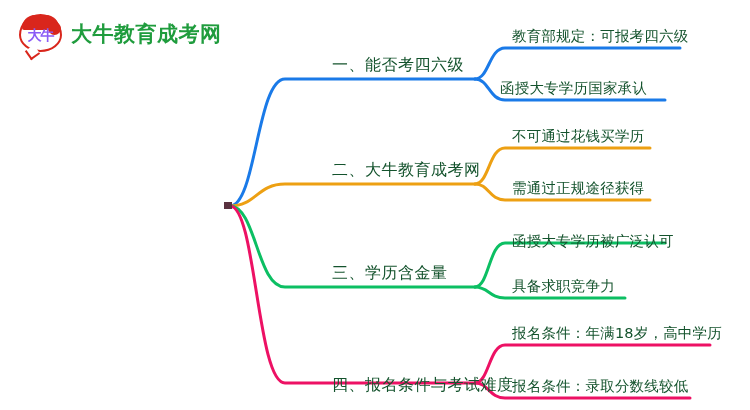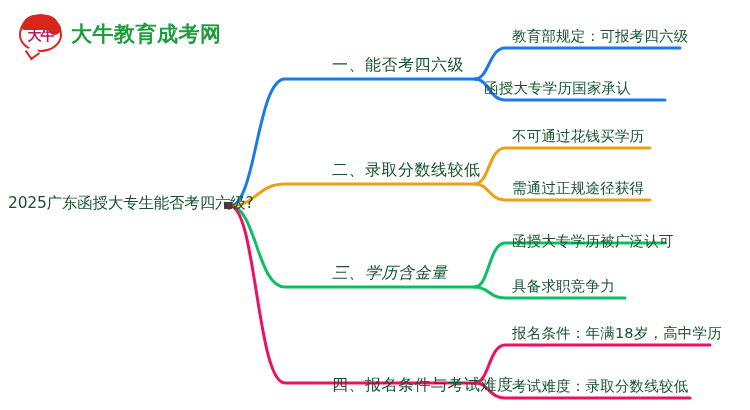--- a/index.html
+++ b/index.html
@@ -71,21 +71,21 @@
     border-radius: 50%;
     background: #d9261c;
   }
   .mark-text {
     position: absolute;
     left: 0; top: 17px;
     width: 45px;
     text-align: center;
     font-size: 14px;
     font-weight: bold;
-    color: #be185d;
+    color: #8b5cf6;
     letter-spacing: -1px;
     line-height: 15px;
   }
   #logo-words {
     display: flex;
     flex-direction: column;
     justify-content: center;
     line-height: 1.05;
   }
   #logo-cn {
@@ -163,30 +163,29 @@
         <path d="M 475 287 C 489 287 489 298 505 298 L 625 298" stroke="#0cbf63" stroke-width="3" fill="none" stroke-linecap="round"></path>
         <path d="M 230 206 C 256 206 257 383 285 383 L 475 383" stroke="#ed1164" stroke-width="3" fill="none" stroke-linecap="round"></path>
         <path d="M 475 383 C 489 383 489 345 505 345 L 710 345" stroke="#ed1164" stroke-width="3" fill="none" stroke-linecap="round"></path>
         <path d="M 475 383 C 489 383 489 398 505 398 L 690 398" stroke="#ed1164" stroke-width="3" fill="none" stroke-linecap="round"></path>
       </g>
     <g id="rootdot-group">
         <rect x="224" y="202" width="8" height="7" fill="#5a3240"></rect>
       </g>
   </svg>
 
-  <div class="node-text" id="root-label">2025广东函授大专生能否考四六级?</div>
 
   <div id="labels-layer">
       <div class="node-text branch-label" style="left: 332px; top: 55px;">一、能否考四六级</div>
       <div class="node-text leaf-label" style="left: 512px; top: 27px;">教育部规定：可报考四六级</div>
-      <div class="node-text leaf-label" style="left: 484px; top: 79px;">函授大专学历国家承认</div>
-      <div class="node-text branch-label" style="left: 332px; top: 160px;">二、录取分数线较低</div>
+      <div class="node-text leaf-label" style="left: 500px; top: 79px;">函授大专学历国家承认</div>
+      <div class="node-text branch-label" style="left: 332px; top: 160px;">二、大牛教育成考网</div>
       <div class="node-text leaf-label" style="left: 512px; top: 127px;">不可通过花钱买学历</div>
       <div class="node-text leaf-label" style="left: 512px; top: 179px;">需通过正规途径获得</div>
-      <div class="node-text branch-label" style="left: 332px; top: 263px; font-style: italic;">三、学历含金量</div>
+      <div class="node-text branch-label" style="left: 332px; top: 263px;">三、学历含金量</div>
       <div class="node-text leaf-label" style="left: 512px; top: 232px;">函授大专学历被广泛认可</div>
       <div class="node-text leaf-label" style="left: 512px; top: 277px;">具备求职竞争力</div>
       <div class="node-text branch-label" style="left: 332px; top: 359px; margin-top: 16px;">四、报名条件与考试难度</div>
       <div class="node-text leaf-label" style="left: 512px; top: 324px;">报名条件：年满18岁，高中学历</div>
-      <div class="node-text leaf-label" style="left: 512px; top: 377px;">考试难度：录取分数线较低</div>
+      <div class="node-text leaf-label" style="left: 512px; top: 377px;">报名条件：录取分数线较低</div>
     </div>
 
 </div>
 
 </body></html>

